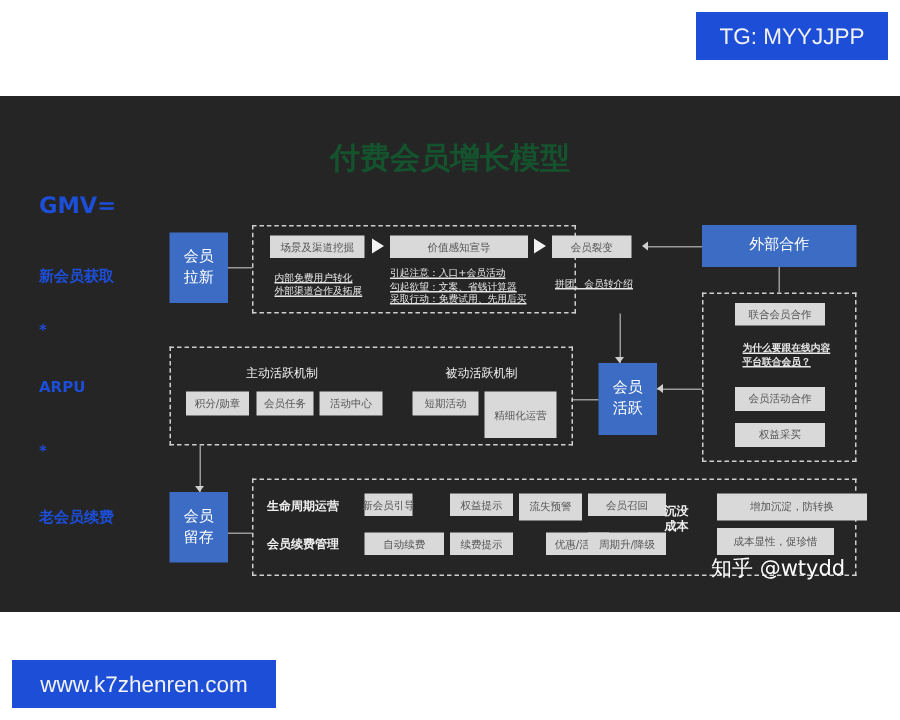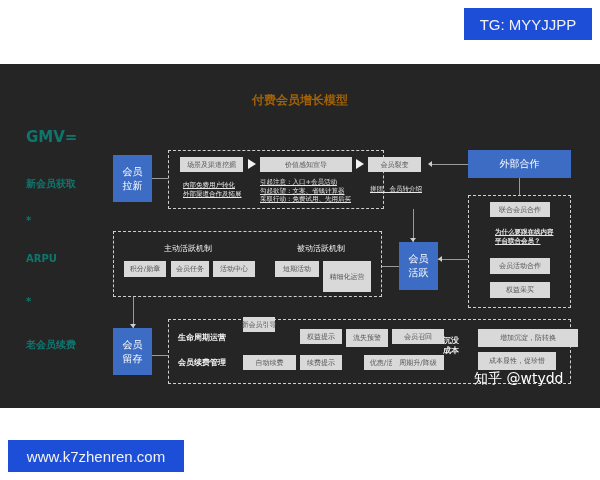--- a/index.html
+++ b/index.html
@@ -2,22 +2,22 @@
 <html><head>
 <meta charset="utf-8">
 <style>
   * { box-sizing: border-box; margin: 0; padding: 0; }
   body { width: 600px; height: 480px; background: #ffffff; position: relative; overflow: hidden;
          font-family: "DejaVu Sans", "Liberation Sans", sans-serif; }
   .abs { position: absolute; }
   .wm { background: #1d4ed8; color: #f2f2f2; font-family: "Liberation Sans", sans-serif; font-size: 15px;
         display: flex; align-items: center; justify-content: center; }
   .panel { left: 0; top: 64px; width: 600px; height: 344px; background: #252525; }
-  .title { left: 0; width: 600px; top: 92px; text-align: center; color: #a16207; font-weight: bold; font-size: 12px; }
-  .lbl { color: #0f766e; font-weight: bold; font-size: 10px; left: 26px; }
+  .title { left: 0; width: 600px; top: 92px; text-align: center; color: #14532d; font-weight: bold; font-size: 20px; }
+  .lbl { color: #1d4ed8; font-weight: bold; font-size: 10px; left: 26px; }
   .gmv { font-size: 15px; }
   .blue { background: #3d6cc4; color: #fff; font-size: 10px; line-height: 14px; text-align: center;
           display: flex; align-items: center; justify-content: center; }
   .dash { border: 1.5px dashed #cfcfcf; }
   .grey { background: #d9d9d9; color: #555; font-size: 7px; display: flex; align-items: center; justify-content: center;
           white-space: nowrap; }
   .note { color: #e8e8e8; font-size: 6.5px; line-height: 8.5px; white-space: nowrap; text-decoration: underline; }
   .sub { color: #f0f0f0; font-size: 8px; white-space: nowrap; }
   .line { background: #9a9a9a; }
   .arrow-r { width: 0; height: 0; border-top: 5px solid transparent; border-bottom: 5px solid transparent; border-left: 8px solid #f2f2f2; }
@@ -106,21 +106,21 @@
 
 <div class="abs blue" style="left:113px;top:328px;width:39px;height:47px;flex-direction:column;">
   <span>会员</span>
   <span>留存</span>
 </div>
 <div class="abs line" style="left:152px;top:355px;width:16px;height:1px;"></div>
 
 <div class="abs dash" style="left:168px;top:319px;width:403px;height:65px;"></div>
 
 <div class="abs sub" style="left:178px;top:332px;font-weight:bold;">生命周期运营</div>
-<div class="abs grey" style="left:243px;top:317px;width:32px;height:15px;">新会员引导</div>
+<div class="abs grey" style="left:243px;top:329px;width:32px;height:15px;">新会员引导</div>
 <div class="abs grey" style="left:300px;top:329px;width:42px;height:15px;">权益提示</div>
 <div class="abs grey" style="left:346px;top:329px;width:42px;height:18px;">流失预警</div>
 <div class="abs grey" style="left:392px;top:329px;width:52px;height:15px;">会员召回</div>
 
 <div class="abs sub" style="left:178px;top:357px;font-weight:bold;">会员续费管理</div>
 <div class="abs grey" style="left:243px;top:355px;width:53px;height:15px;">自动续费</div>
 <div class="abs grey" style="left:300px;top:355px;width:42px;height:15px;">续费提示</div>
 <div class="abs grey" style="left:330px;top:355px;width:42px;height:15px;margin-left:34px;">优惠/活动</div>
 <div class="abs grey" style="left:392px;top:355px;width:52px;height:15px;">周期升/降级</div>
 

